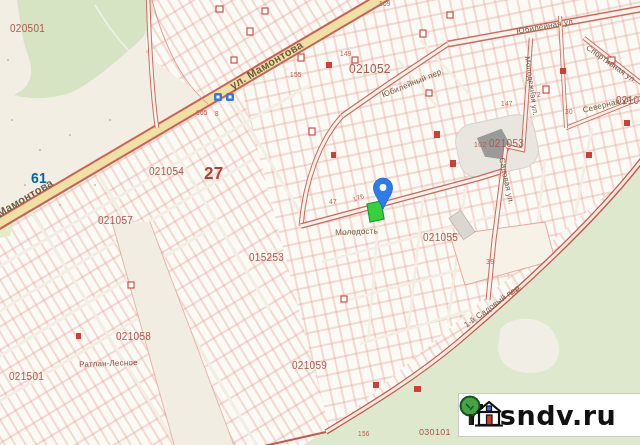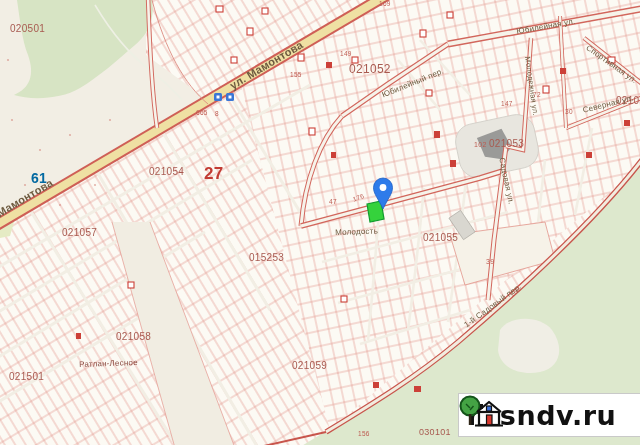--- a/index.html
+++ b/index.html
@@ -191,21 +191,21 @@
   </svg>
 
   <div class="labels">
 
   <span class="map-label" style="left: 10px; top: 24px; font-size: 10px;">020501</span>
       <span class="map-label" style="left: 349px; top: 63px; font-size: 12px;">021052</span>
       <span class="map-label" style="left: 489px; top: 139px; font-size: 10px;">021053</span>
       <span class="map-label" style="left: 149px; top: 167px; font-size: 10px;">021054</span>
       <span class="map-label" style="left: 423px; top: 233px; font-size: 10px;">021055</span>
       <span class="map-label" style="left: 249px; top: 253px; font-size: 10px;">015253</span>
-      <span class="map-label" style="left: 62px; top: 228px; font-size: 10px;">021057</span>
+      <span class="map-label" style="left: 62px; top: 216px; font-size: 10px; padding-left: 36px;">021057</span>
       <span class="map-label" style="left: 116px; top: 332px; font-size: 10px;">021058</span>
       <span class="map-label" style="left: 292px; top: 361px; font-size: 10px;">021059</span>
       <span class="map-label" style="left: 9px; top: 372px; font-size: 10px; text-align: right;">021501</span>
       <span class="map-label" style="left: 419px; top: 428px; font-size: 9px;">030101</span>
       <span class="map-label" style="left: 616px; top: 96px; font-size: 10px;">02105</span>
       <span class="map-label" style="left: 204px; top: 165px; font-size: 17px; color: rgb(194, 59, 51); font-weight: bold;">27</span>
       <span class="map-label" style="left: 31px; top: 171px; font-size: 14px; color: #0369a1; font-weight: bold;">61</span>
     </div>
   <div class="labels">
 

